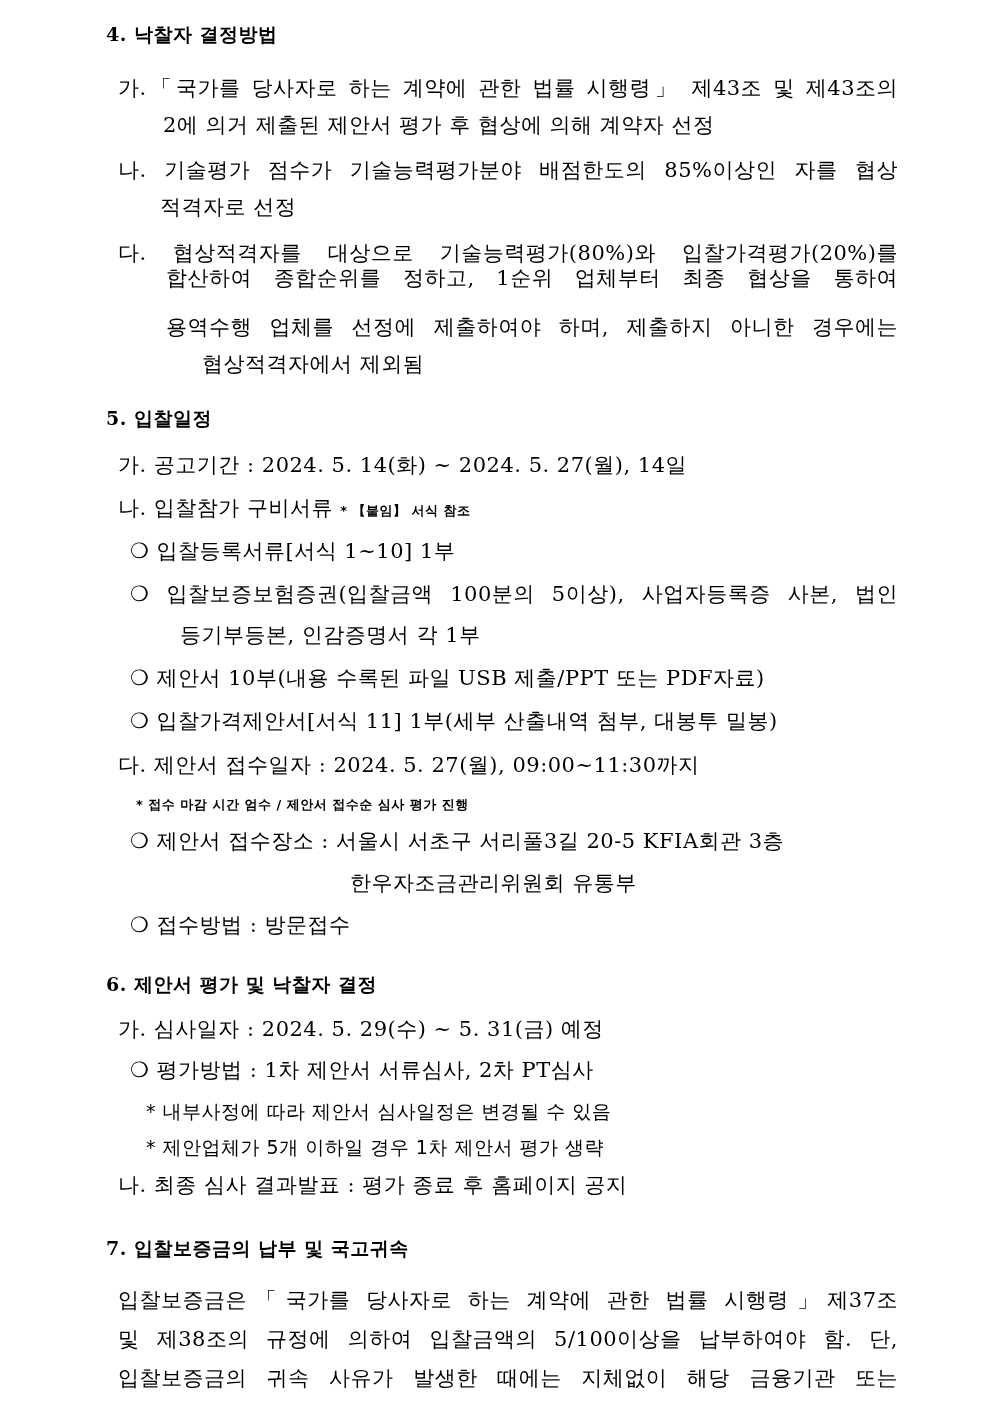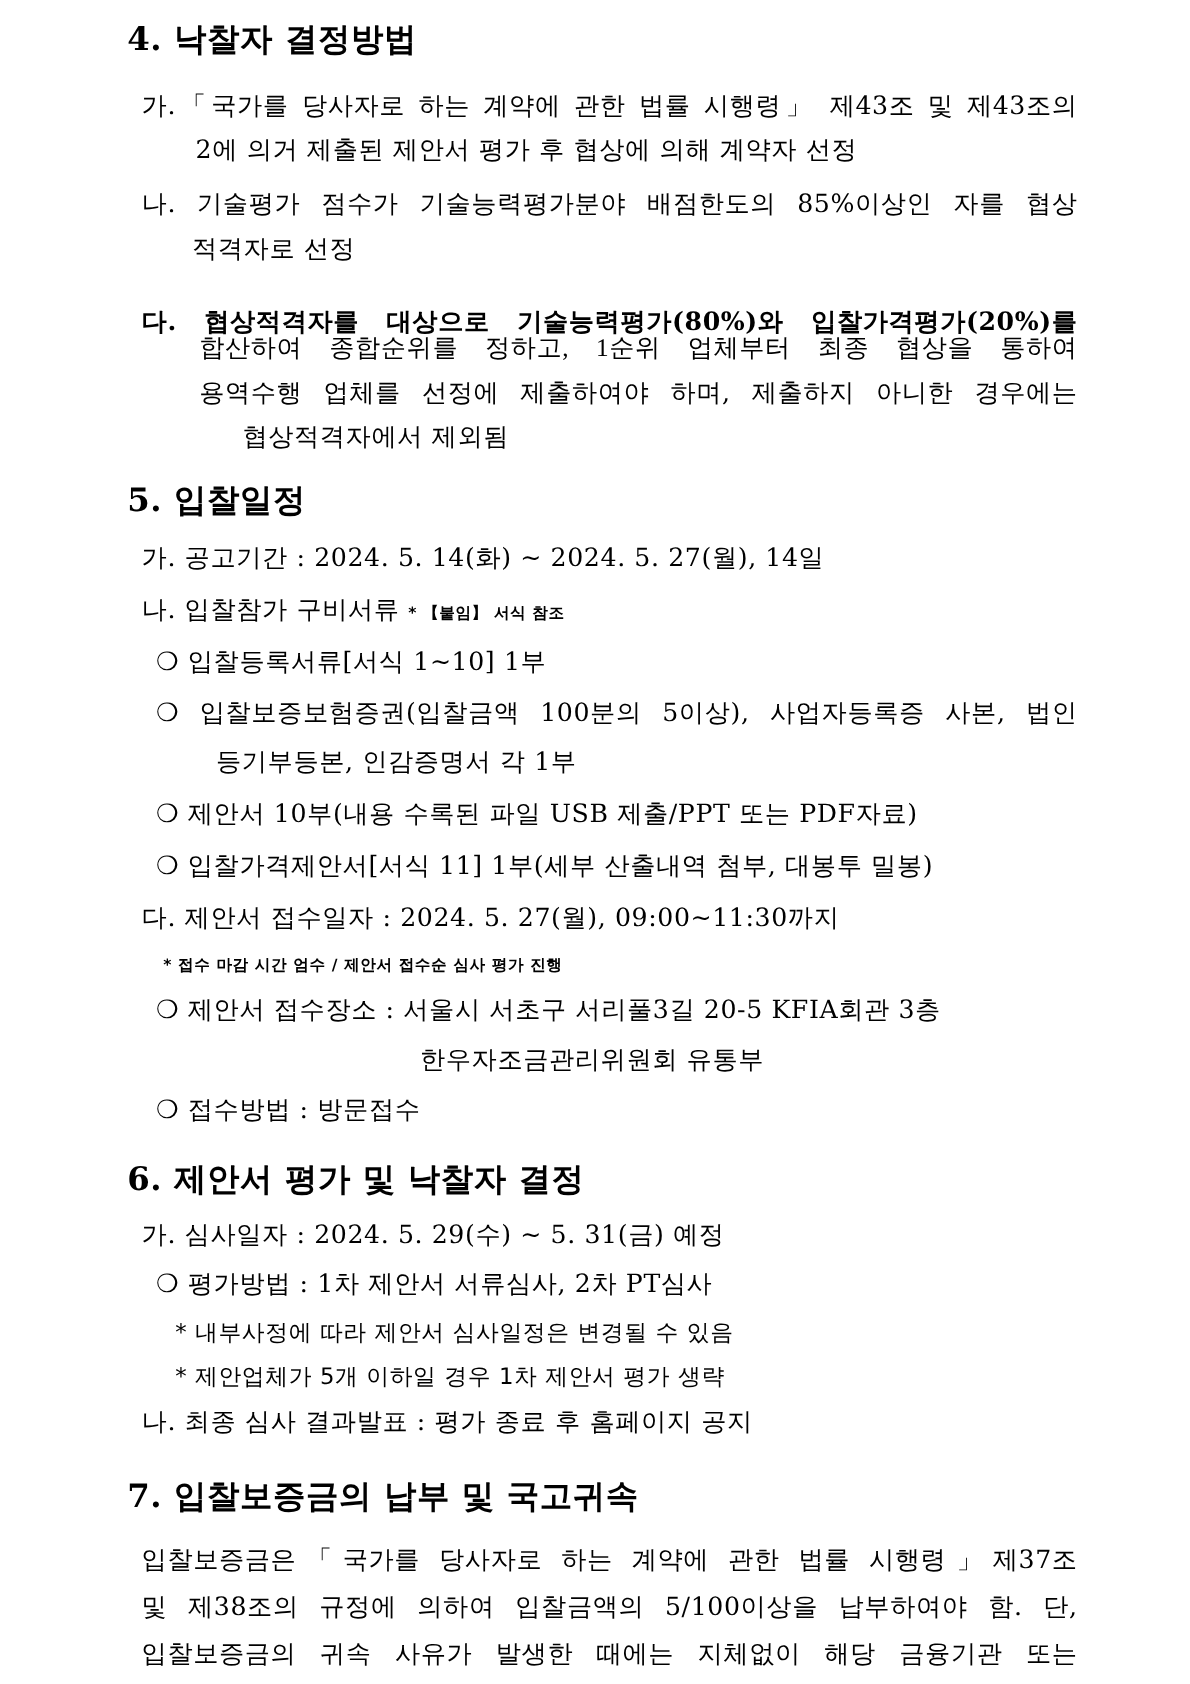--- a/index.html
+++ b/index.html
@@ -1,33 +1,33 @@
 <!DOCTYPE html>
 <html><head>
 <meta charset="utf-8">
 <style>
   html, body { margin: 0; padding: 0; background: #ffffff; }
   body { width: 992px; height: 1403px; position: relative; overflow: hidden;
          font-family: "DejaVu Serif", "Liberation Serif", serif; color: #000; }
   .line { position: absolute; white-space: nowrap; font-size: 21px; line-height: 28px; letter-spacing: 0.5px; }
-  .h { font-size: 27px; font-weight: bold; letter-spacing: 0.5px; }
+  .h { font-size: 19px; font-weight: bold; letter-spacing: 0.5px; }
   .b { font-weight: bold; font-family: "DejaVu Sans", "Liberation Sans", sans-serif; font-size: 13px; }
   .small { font-size: 19px; font-family: "DejaVu Sans", "Liberation Sans", sans-serif; }
   .just { text-align: justify; text-align-last: justify; }
 </style>
 </head>
 <body>
 
 <div class="line h" style="left:106px;top:20px;">4. 낙찰자 결정방법</div>
 <div class="line just" style="left:118px;top:74px;width:780px;">가.「국가를 당사자로 하는 계약에 관한 법률 시행령」 제43조 및 제43조의</div>
 <div class="line" style="left:163px;top:111px;">2에 의거 제출된 제안서 평가 후 협상에 의해 계약자 선정</div>
 <div class="line just" style="left:118px;top:156px;width:780px;">나. 기술평가 점수가 기술능력평가분야 배점한도의 85%이상인 자를 협상</div>
 <div class="line" style="left:160px;top:193px;">적격자로 선정</div>
-<div class="line just" style="left:118px;top:254px;width:780px;font-weight:bold;">다.  협상적격자를  대상으로  기술능력평가(80%)와  입찰가격평가(20%)를</div>
-<div class="line just" style="left:166px;top:276px;width:732px;font-family:Liberation Serif, serif;">합산하여 종합순위를 정하고, 1순위 업체부터 최종 협상을 통하여</div>
+<div class="line just" style="left:118px;top:239px;width:780px;">다.  협상적격자를  대상으로  기술능력평가(80%)와  입찰가격평가(20%)를</div>
+<div class="line just" style="left:166px;top:264px;width:732px;">합산하여 종합순위를 정하고, 1순위 업체부터 최종 협상을 통하여</div>
 <div class="line just" style="left:166px;top:313px;width:732px;">용역수행 업체를 선정에 제출하여야 하며, 제출하지 아니한 경우에는</div>
 <div class="line" style="left:166px;top:350px;margin-left:36px;">협상적격자에서 제외됨</div>
 
 <div class="line h" style="left:106px;top:404px;">5. 입찰일정</div>
 <div class="line" style="left:118px;top:451px;">가. 공고기간 : 2024. 5. 14(화) ~ 2024. 5. 27(월), 14일</div>
 <div class="line" style="left:118px;top:494px;">
   <span>나. 입찰참가 구비서류</span>
   <span class="b">* 【붙임】 서식 참조</span>
 </div>
 <div class="line" style="left:130px;top:537px;">❍ 입찰등록서류[서식 1~10] 1부</div>

